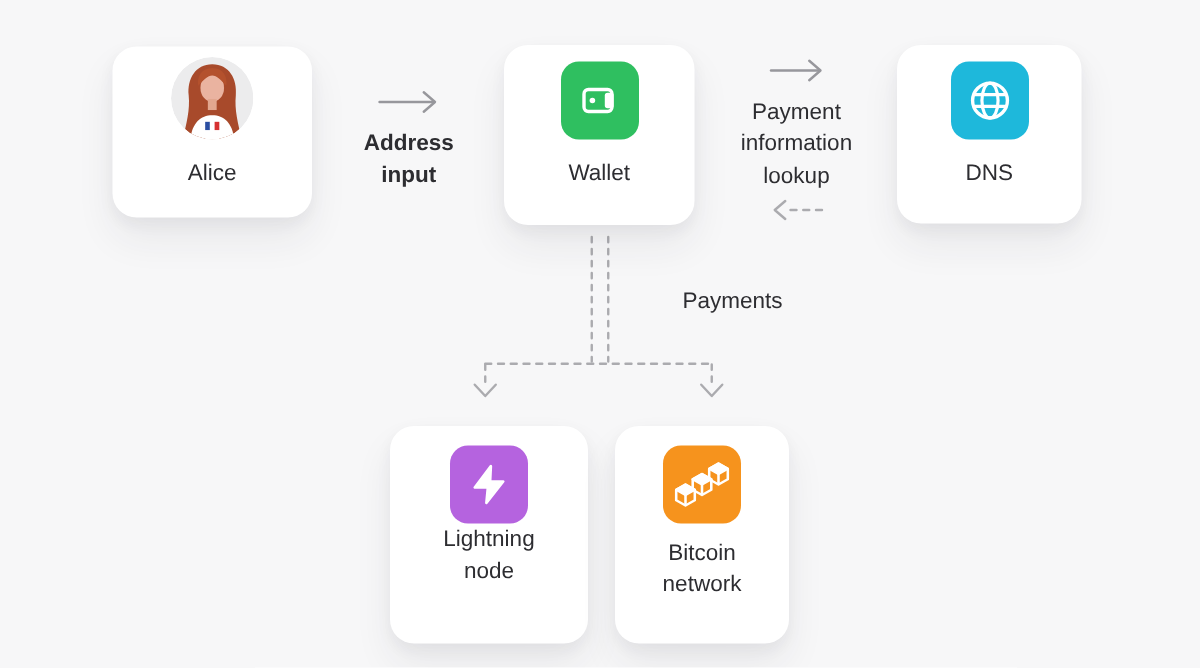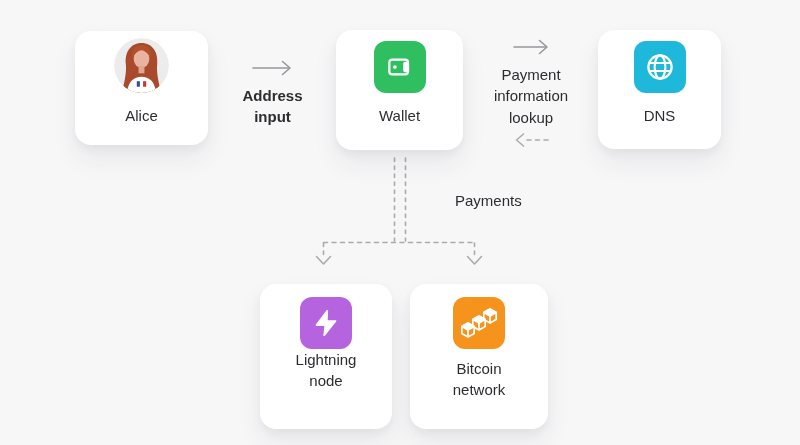--- a/index.html
+++ b/index.html
@@ -23,21 +23,21 @@
     max-width:96px;
   }
   .edge-label{
     position:absolute;font-size:15px;color:#2d2d31;text-align:center;line-height:1.42;
   }
   #connector-layer{position:absolute;left:0;top:0;pointer-events:none;}
   #node-alice    {left:75px;  top:31px;  width:133px; height:107px; padding-top:7px;  gap:12px;}
   #node-wallet   {left:336px; top:30px;  width:127px; height:109px; padding-top:11px; gap:12px;}
   #node-dns      {left:598px; top:30px;  width:123px; height:108px; padding-top:11px; gap:12px;}
   #node-lightning{left:260px; top:284px; width:132px; height:132px; padding-top:13px; gap:0;}
-  #node-bitcoin  {left:410px; top:284px; width:138px; height:132px; padding-top:13px; gap:9px;}
+  #node-bitcoin  {left:410px; top:284px; width:116px; height:132px; padding-top:13px; gap:9px;}
   #label-address-input {left:230px; top:85px;  width:85px;font-weight:bold;}
   #label-payment-lookup{left:476px; top:64px;  width:110px;}
   #label-payments      {left:420px; top:190px; width:80px; text-align:left;margin-left:35px;}
 </style>
 </head>
 <body>
 
 <div id="canvas" style="background: rgb(247, 247, 248);">
 
   <svg id="connector-layer" width="800" height="445" viewBox="0 0 800 445">

